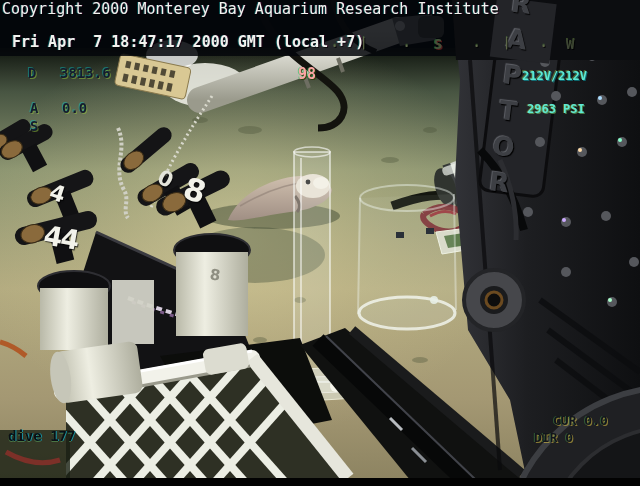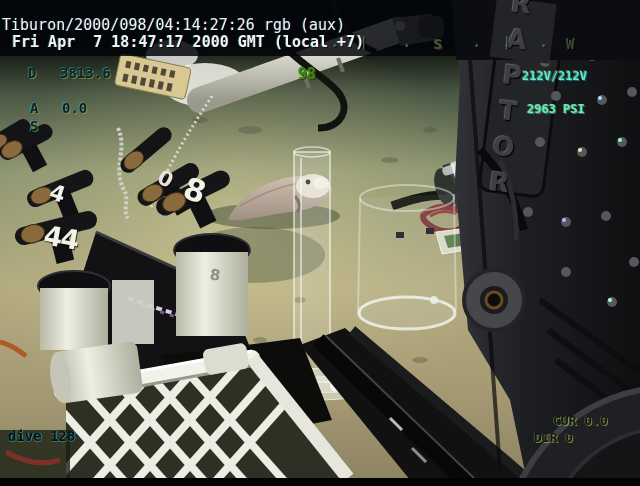--- a/index.html
+++ b/index.html
@@ -9,21 +9,21 @@
   
   .osd{position:absolute;white-space:pre;color:#f2f2ee;font-size:15px;line-height:16px;
        text-shadow:1px 1px 0 rgba(0,0,0,.65),-1px 0 0 rgba(0,255,255,.28),1px 0 0 rgba(255,0,150,.25);}
   .l1{left:2px;top:1px;}
   .l2{left:2px;top:17px;}
   .l3{left:12px;top:34px;font-weight:bold;}
   .l4{left:2px;top:51px;}
   .tele{position:absolute;font-size:14px;font-weight:bold;color:#141c2e;white-space:pre;
         text-shadow:1px 1px 0 rgba(150,200,60,.5),-1px -1px 0 rgba(0,210,210,.4);}
   .lblD{left:28px;top:65px;} .valD{left:60px;top:65px;text-align:center;}
-  .hdg{left:298px;top:65px;color:#4d7c0f;font-size:15px;
+  .hdg{left:298px;top:65px;color:#fca5a5;font-size:15px;
        text-shadow:1px 1px 0 rgba(40,60,0,.8),-1px 0 0 rgba(0,200,80,.5);}
   .lblA{left:30px;top:100px;} .valA{left:62px;top:100px;}
   .lblS{left:30px;top:118px;}
   .volt{left:522px;top:69px;font-size:12px;color:#5eead4;
         text-shadow:1px 1px 0 rgba(0,200,210,.45),-1px -1px 0 rgba(160,210,80,.4);}
   .psi{left:527px;top:102px;font-size:12px;color:#5eead4;
        text-shadow:1px 1px 0 rgba(120,230,120,.5),-1px 0 0 rgba(220,220,60,.35);}
   .dive{left:8px;top:428px;font-size:14px;color:#0b0f14;
         text-shadow:1px 0 0 rgba(0,215,255,.55),0 1px 0 rgba(120,235,130,.35);}
   .cur{left:534px;top:413px;font-size:13px;color:#11141c;
@@ -357,41 +357,41 @@
 
     <rect x="0" y="0" width="640" height="56" fill="#04060a" opacity=".85"></rect>
     <polygon points="452,0 640,0 640,60 456,60" fill="#0c0d10"></polygon>
     <g transform="rotate(7 520 40)">
         <rect x="492" y="0" width="60" height="60" fill="#232428"></rect>
       </g>
   </svg>
 
   <div class="brand">RAPTOR</div>
 
-  <div class="osd l2">Tiburon/2000/098/04:14:27:26 rgb (aux)</div>
+  <div class="osd l1">Copyright 2000 Monterey Bay Aquarium Research Institute</div>
   <div class="osd l3">Fri Apr  7 18:47:17 2000 GMT (local +7)</div>
 
   <span class="cm cm0">.</span>
   <span class="cm cm1">|</span>
   <span class="cm cm2">.</span>
   <span class="cm cm3">S</span>
   <span class="cm cm4">.</span>
   <span class="cm cm5">|</span>
   <span class="cm cm6">.</span>
   <span class="cm cm7">W</span>
 
   <span class="tele lblD">D</span>
   <span class="tele valD">3813.6</span>
   <span class="tele hdg">98</span>
   <span class="tele lblA">A</span>
   <span class="tele valA">0.0</span>
   <span class="tele lblS">S</span>
   <span class="tele volt">212V/212V</span>
   <span class="tele psi">2963 PSI</span>
-  <span class="tele dive">dive 128</span>
+  <span class="tele dive">dive 177</span>
   <span class="tele cur"><span>CUR</span> <span>0.0</span></span>
   <span class="tele dir"><span>DIR</span> <span>0</span></span>
 
   <span class="core-num n4">4</span>
   <span class="core-num n44">44</span>
   <span class="core-num n0">0</span>
   <span class="core-num n8">8</span>
   <span class="core-num n8s">8</span>
 
   <div class="bar-bottom"></div>

